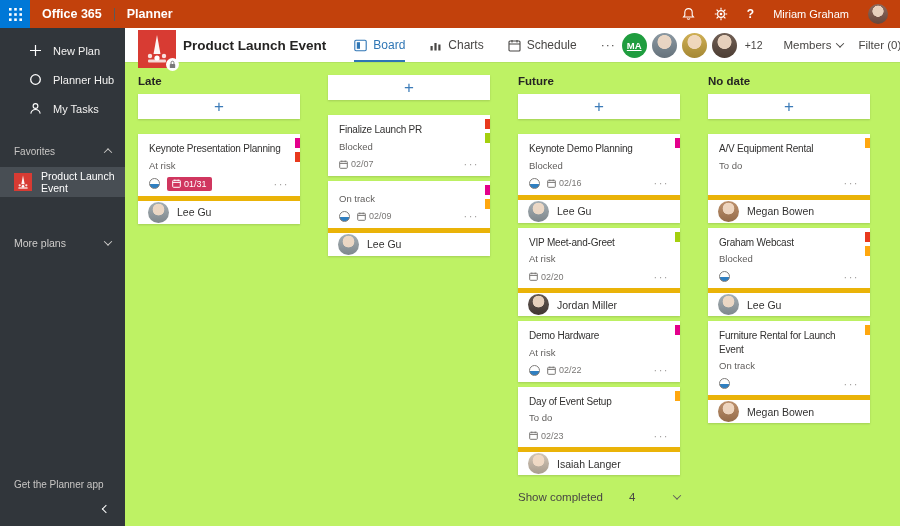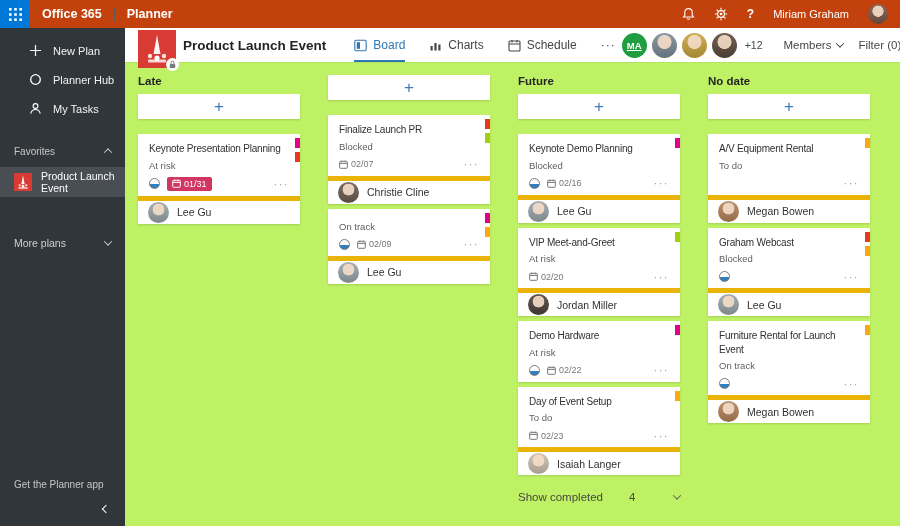--- a/index.html
+++ b/index.html
@@ -321,24 +321,20 @@
               <span class="due">
                 <svg width="9" height="9" viewBox="0 0 9 9" fill="none" stroke="currentColor" stroke-width="1">
                     <rect x=".7" y="1.3" width="7.6" height="7" rx=".8"></rect>
                     <path d="M.7 3.4h7.6M2.8.6v1.6M6.2.6v1.6"></path>
                   </svg>
                 <span>02/07</span>
               </span>
               <span class="more-dots">···</span>
             </div>
           </div>
-          <div class="card-footer">
-            <span class="c-avatar photo" style="background-color: rgb(109, 93, 82);"></span>
-            <span class="c-name">Christie Cline</span>
-          </div>
         </article>
 
         <article class="card">
           <div class="chips">
             <span class="chip" style="background: rgb(227, 0, 140);"></span>
             <span class="chip" style="background: rgb(255, 167, 15);"></span>
           </div>
           <div class="card-body">
             <div class="card-status">On track</div>
             <div class="card-meta">

